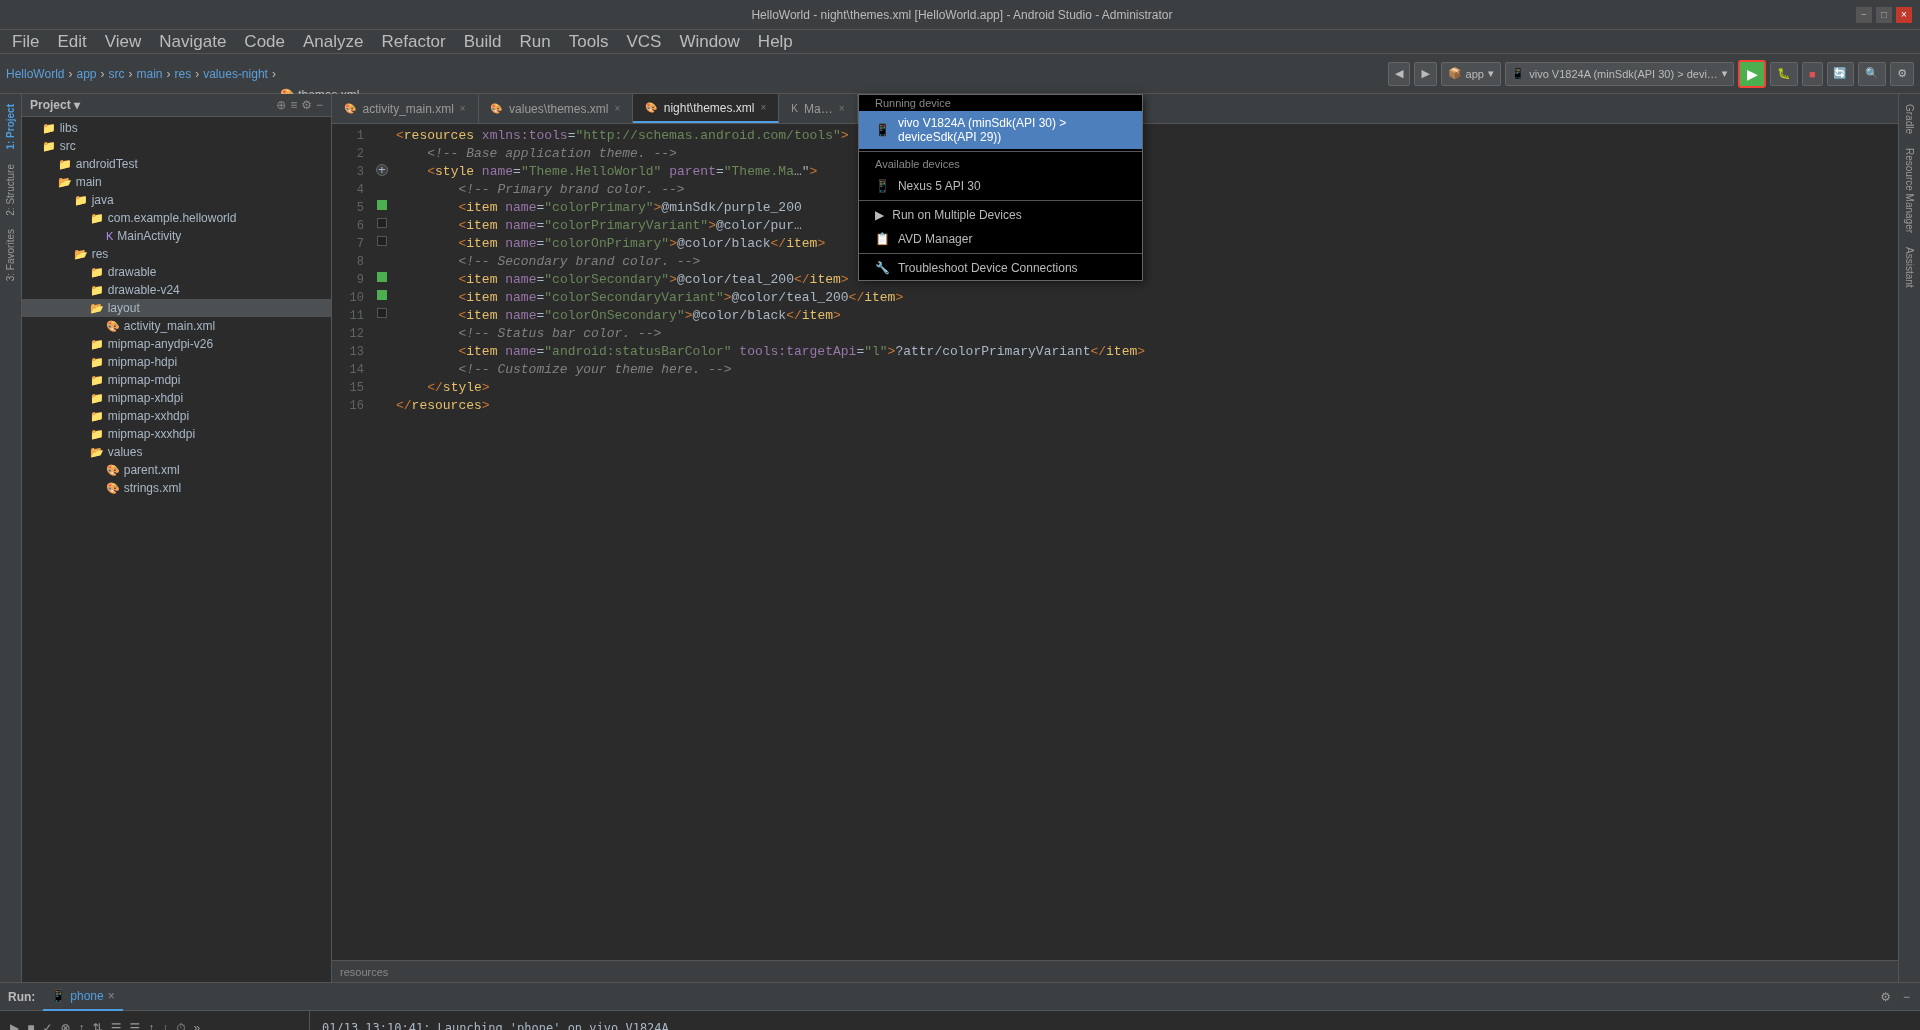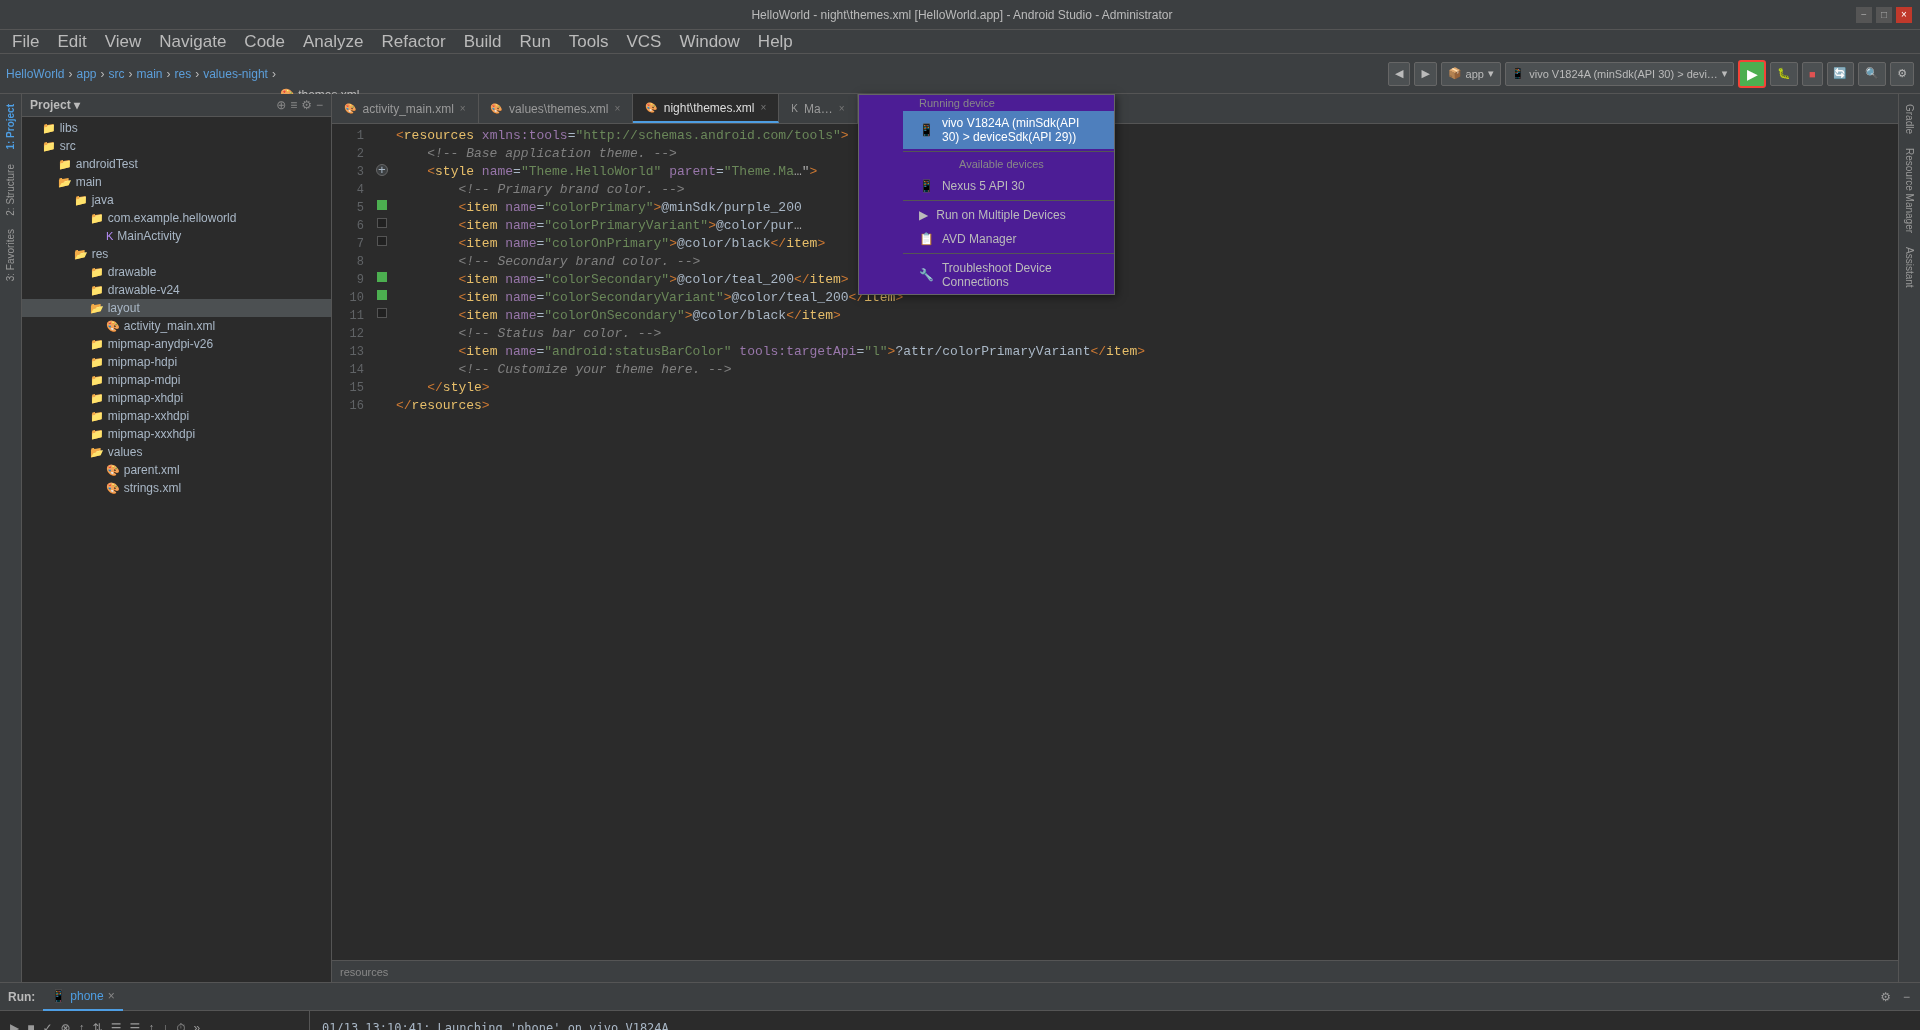--- a/index.html
+++ b/index.html
@@ -65,25 +65,25 @@
     .xml-bracket { color: #cc7832; }
 
     
     #editor-breadcrumb { height: 22px; background: #3c3f41; border-top: 1px solid #555; display: flex; align-items: center; padding: 0 8px; color: #888; font-size: 11px; }
 
     
     #right-sidebar { width: 22px; background: #3c3f41; border-left: 1px solid #555; display: flex; flex-direction: column; align-items: center; padding-top: 4px; gap: 2px; }
     .right-tab { writing-mode: vertical-rl; padding: 6px 3px; cursor: pointer; color: #9a9a9a; font-size: 10px; white-space: nowrap; }
 
     
-    #device-dropdown { position: absolute; top: 94px; left: 858px; width: 257px; background: #4c1d95; border: 1px solid #666; box-shadow: 2px 2px 8px rgba(0,0,0,0.5); z-index: 100; padding-left: 44px; }
+    #device-dropdown { position: absolute; top: 94px; left: 858px; width: 285px; background: #000000; border: 1px solid #666; box-shadow: 2px 2px 8px rgba(0,0,0,0.5); z-index: 100; }
     .dropdown-item { padding: 5px 16px; cursor: pointer; color: #bbb; font-size: 12px; display: flex; align-items: center; gap: 8px; }
     .dropdown-item.selected { background: #4e7fbd; color: white; }
     .dropdown-separator { height: 1px; background: #555; margin: 2px 0; }
-    .dropdown-label { padding: 4px 16px; color: #888; font-size: 11px; margin-left: 40px; }
+    .dropdown-label { padding: 4px 16px; color: #888; font-size: 11px; }
 
     
     #run-panel { height: 270px; background: #2b2b2b; border-top: 1px solid #555; display: flex; flex-direction: column; }
     #run-panel-header { background: #3c3f41; height: 28px; display: flex; align-items: center; padding: 0 8px; gap: 8px; border-bottom: 1px solid #555; }
     #run-panel-content { display: flex; flex: 1; overflow: hidden; }
     #run-panel-left { width: 310px; border-right: 1px solid #555; background: #2b2b2b; padding: 4px 0; overflow-y: auto; }
     #run-panel-right { flex: 1; background: #2b2b2b; padding: 8px 12px; overflow-y: auto; font-family: 'Consolas', monospace; font-size: 12px; }
     .run-panel-toolbar { display: flex; align-items: center; gap: 4px; }
     .small-btn { background: none; border: none; color: #9a9a9a; cursor: pointer; font-size: 12px; padding: 2px; }
     .panel-tab { display: flex; align-items: center; gap: 4px; padding: 0 8px; cursor: pointer; color: #9a9a9a; font-size: 12px; height: 28px; }

